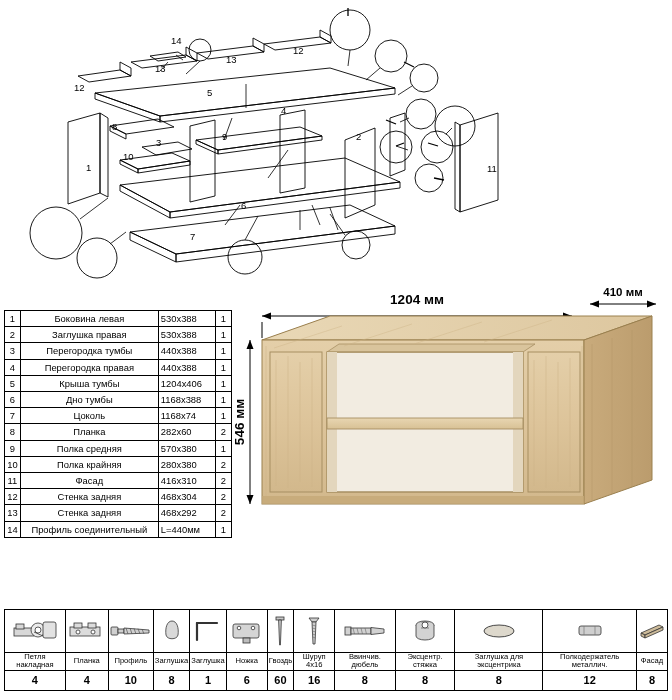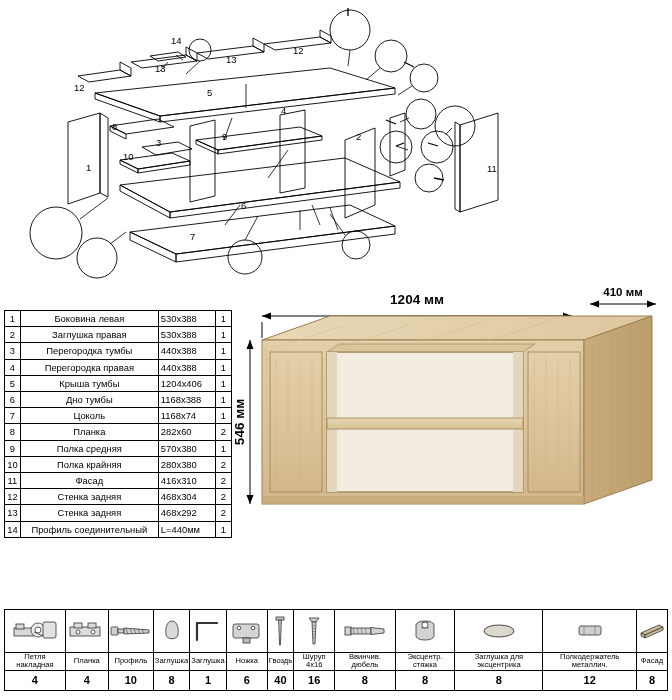--- a/index.html
+++ b/index.html
@@ -474,21 +474,21 @@
         <td>Полкодержатель металлич.</td>
         <td>Фасад</td>
       </tr>
       <tr class="counts">
         <td>4</td>
         <td>4</td>
         <td>10</td>
         <td>8</td>
         <td>1</td>
         <td>6</td>
-        <td>40</td>
+        <td>60</td>
         <td>16</td>
         <td>8</td>
         <td>8</td>
         <td>8</td>
         <td>12</td>
         <td>8</td>
       </tr>
     </tbody>
   </table>
 

